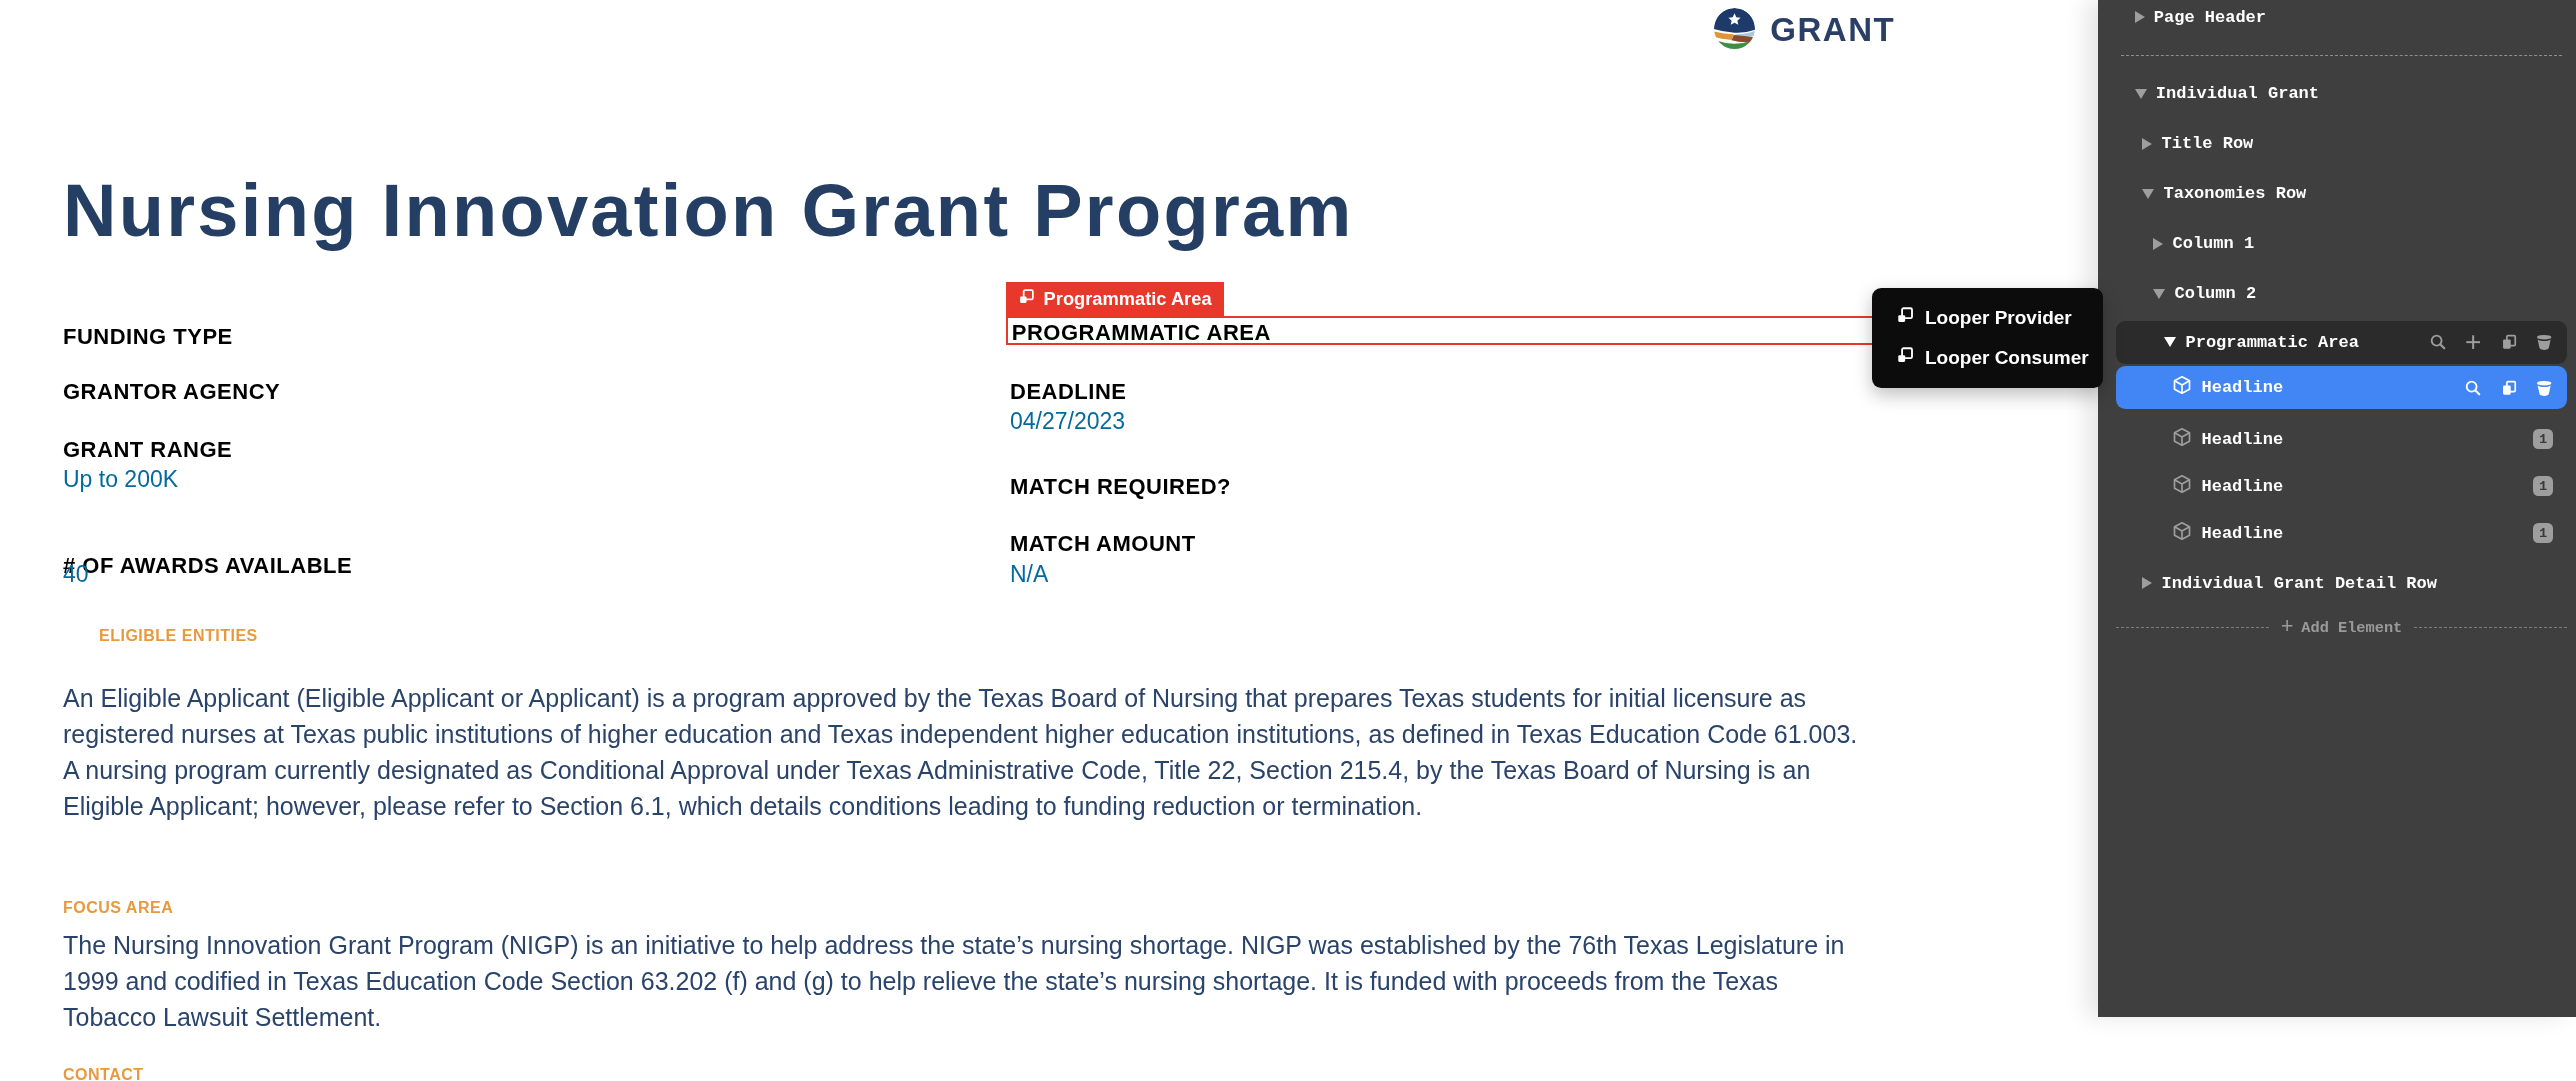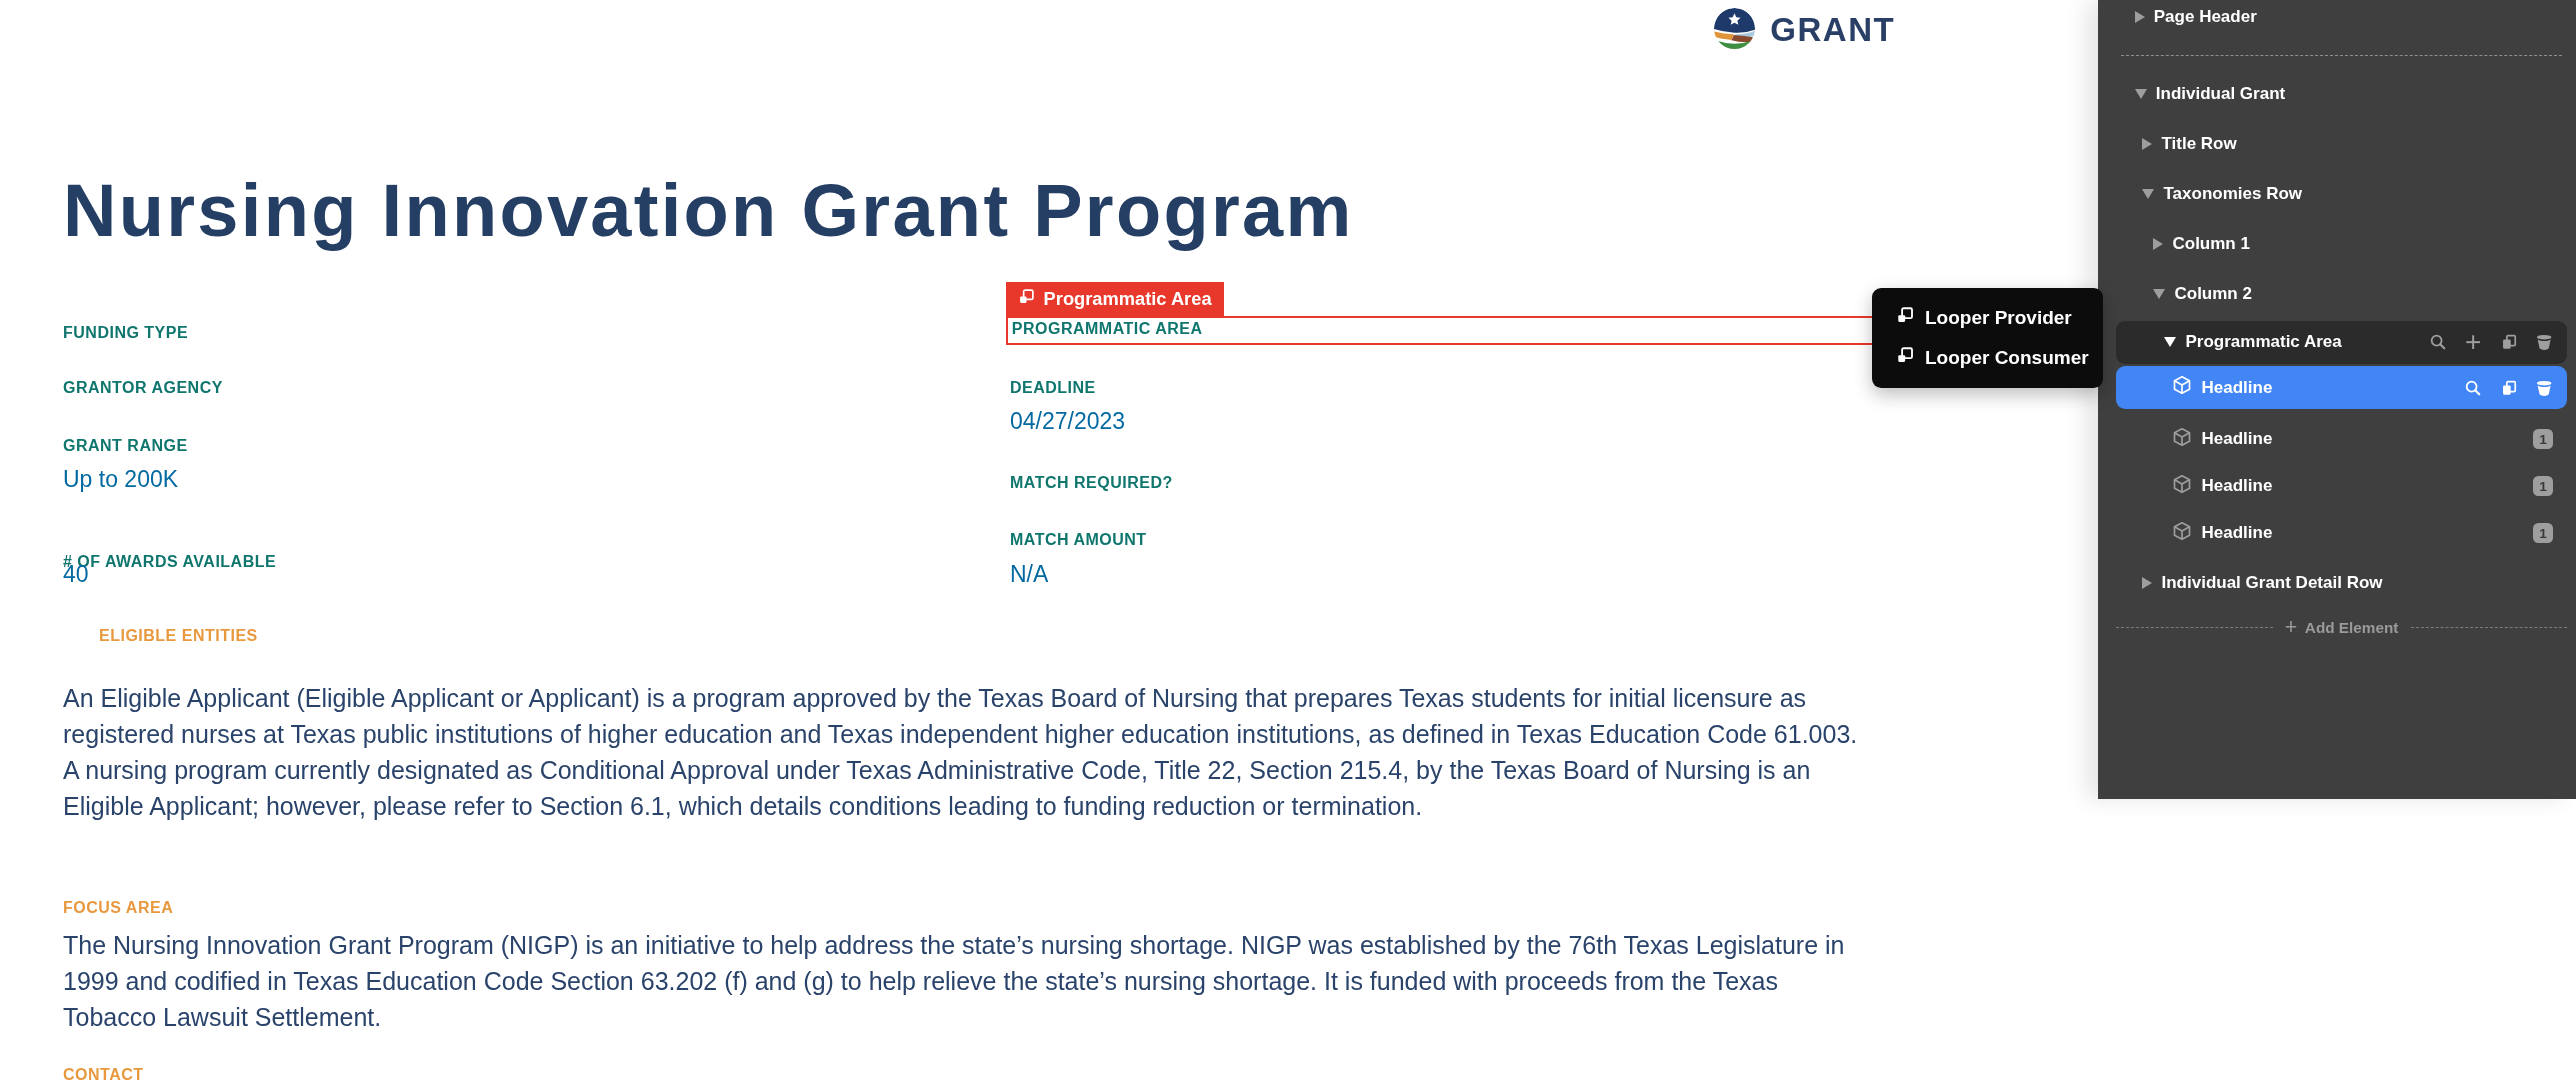--- a/index.html
+++ b/index.html
@@ -14,21 +14,21 @@
   .canvas { position:absolute; left:0; top:0; width:2098px; height:874px; background:#fff; }
 
   .logo { position:absolute; left:1714px; top:9.2px; height:41px; display:flex; align-items:center; gap:15.3px; }
   .logo-text { font-size:33px; font-weight:700; color:#2a3f66; letter-spacing:1.5px; }
 
   .page-title {
     position:absolute; left:63px; top:168px;
     font-size:74px; font-weight:700; letter-spacing:2.3px; color:#253e63; white-space:nowrap;
   }
 
-  .flabel { position:absolute; font-size:16px; font-weight:700; letter-spacing:0.5px; color:#0f766e; white-space:nowrap; }
+  .flabel { position:absolute; font-size:22px; font-weight:700; letter-spacing:0.5px; color:#000000; white-space:nowrap; }
   .fvalue { position:absolute; font-size:23px; font-weight:400; color:#0369a1; white-space:nowrap; }
 
   .section-label { position:absolute; font-size:16px; font-weight:700; letter-spacing:0.5px; color:#e8993f; }
   .section-text  { position:absolute; width:1802px; font-size:25px; line-height:36px; color:#2a436b; }
 
   
   .sel-badge {
     position:absolute; left:1006px; top:282px; height:34px; z-index:4;
     background:#e8382b; color:#fff; display:flex; align-items:center; gap:8.4px;
     padding:0 12.2px; font-size:18.3px; font-weight:700; white-space:nowrap;
@@ -43,22 +43,22 @@
   .ctx-menu {
     position:absolute; left:1872px; top:288px; width:231px; height:100px; z-index:6;
     background:#0c0c0c; border-radius:9.2px; display:flex; flex-direction:column;
     justify-content:center; gap:6.1px; box-shadow:0 6.1px 18.3px rgba(0,0,0,.25);
   }
   .ctx-item { display:flex; align-items:center; gap:10.7px; height:34px; padding-left:24px;
     color:#fff; font-size:19px; font-weight:700; white-space:nowrap; cursor:pointer; }
 
   
   .sidebar {
-    position:absolute; left:2098px; top:0; width:478px; height:799px;
-    background:#3f3f3f; box-shadow:-12.2px 0 21.4px rgba(0,0,0,.10);
+    position:absolute; left:2098px; top:0; width:478px; height:1017px;
+    background:#3f3f3f; box-shadow:-12.2px 0 21.4px rgba(0,0,0,.10);font-family:Liberation Mono, monospace;
   }
   .nav { padding:0 9.2px 0 18.3px; }
   .nav-row {
     display:flex; align-items:center; height:34px; border-radius:9.2px;
     color:#fff; font-size:17px; font-weight:700; padding-right:13.7px; white-space:nowrap;
   }
   .nav-row.tall { height:43px; }
   .nav-row.dark { background:#2b2b2b; }
   .nav-row.selected { background:#4286f5; }
   .nav-label { overflow:hidden; text-overflow:ellipsis; }

